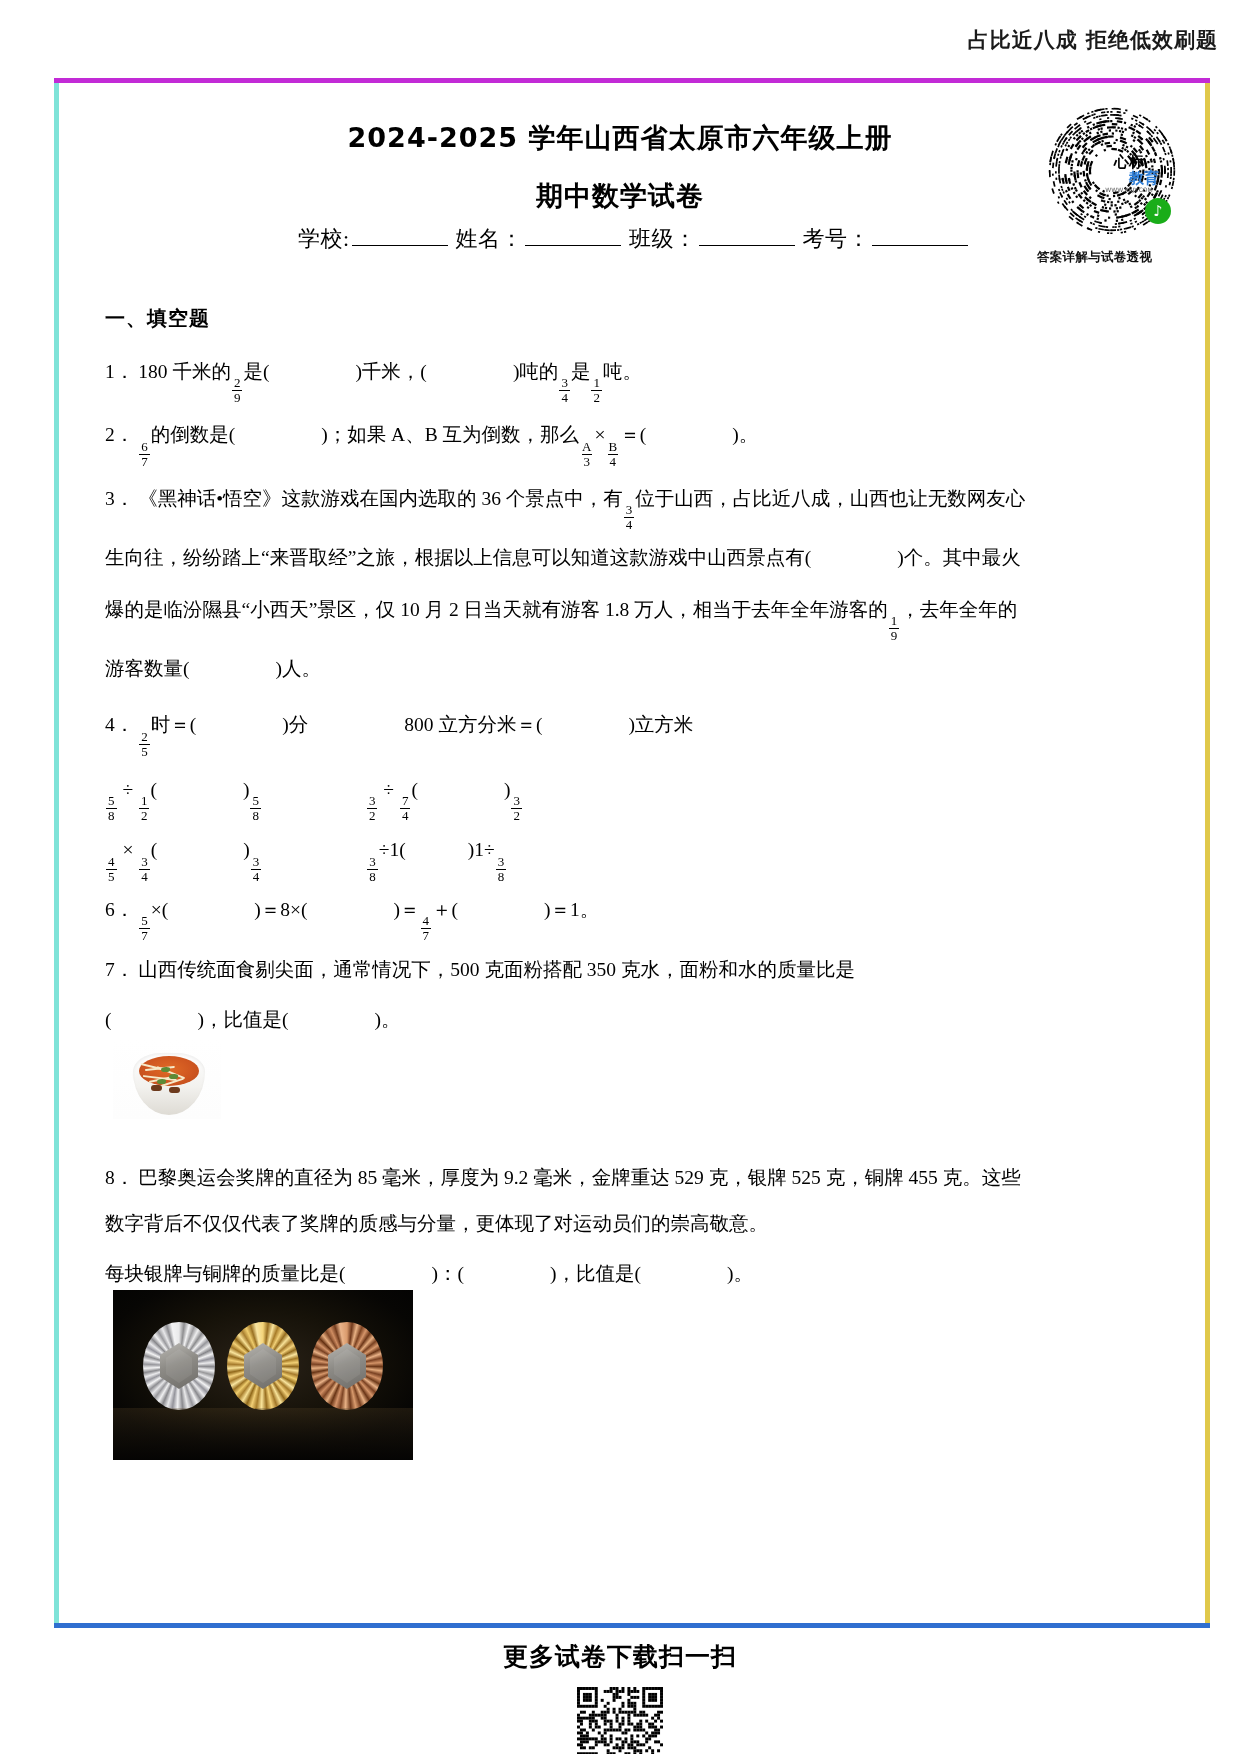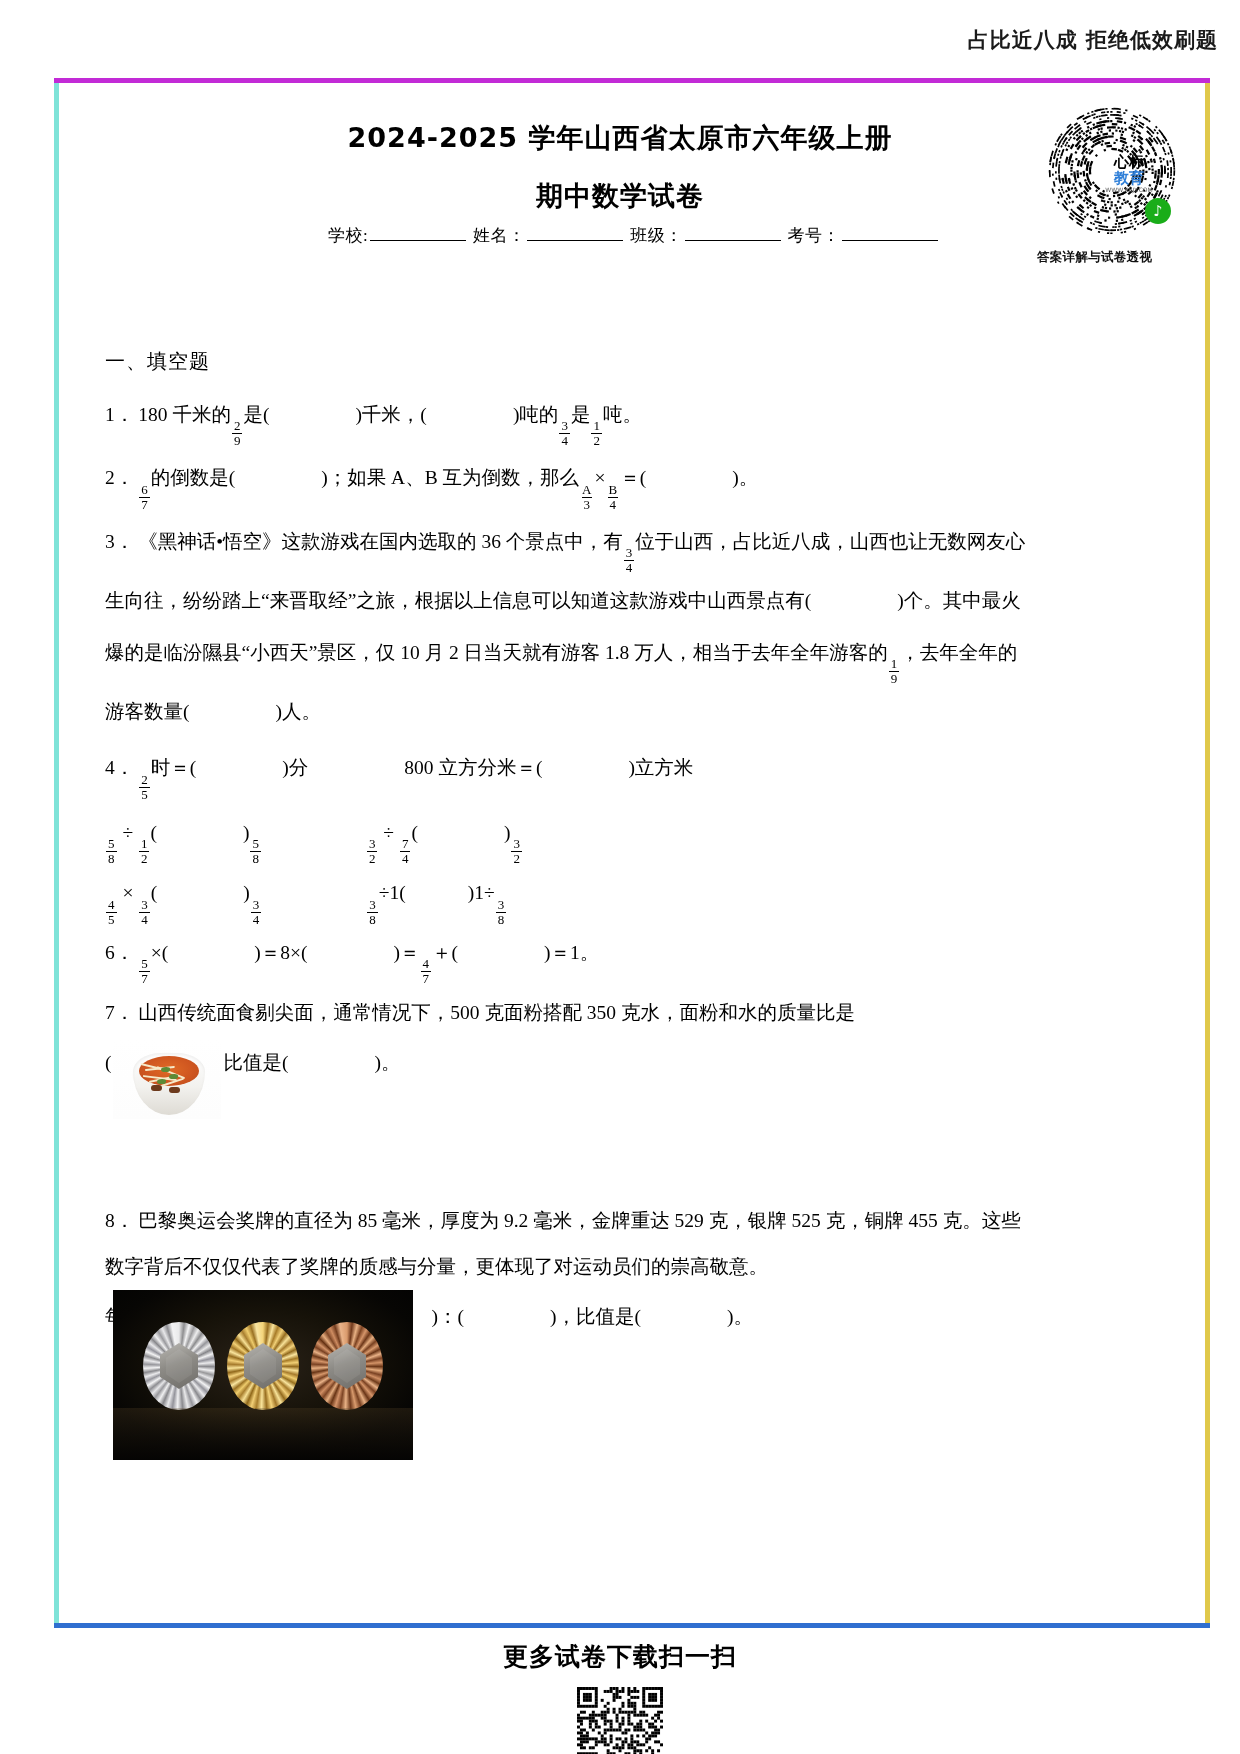--- a/index.html
+++ b/index.html
@@ -76,21 +76,21 @@
   .title1, .title2 {
     position: absolute; width: 1240px; text-align: center;
     font-family: "DejaVu Sans", sans-serif;
     font-weight: bold; color: #000;
   }
   .title1 { top: 120px; font-size: 27px; letter-spacing: 1px; }
   .title2 { top: 178px; font-size: 27px; letter-spacing: 1px; }
 
   .infoline {
     position: absolute; top: 224px; left: 0; width: 1240px;
-    text-align: center; font-size: 17px; letter-spacing: .5px; padding-left: 28px;
+    text-align: center; font-size: 22px; letter-spacing: .5px; padding-left: 28px;
   }
   .infoline .blank {
     display: inline-block; border-bottom: 1.5px solid #000;
     width: 96px; height: 17px; margin: 0 2px;
   }
 
   
   .qr-top {
     position: absolute; left: 1047px; top: 106px; width: 130px; height: 130px;
   }
@@ -98,41 +98,41 @@
   .qr-badge {
     position:absolute; left:52px; top:48px; width:60px; height:38px;
     text-align:center;
   }
   .qr-badge .b1 {
     font-family:"DejaVu Sans", sans-serif; font-weight:bold;
     font-size:15px; color:#000000; line-height:16px;
   }
   .qr-badge .b2 {
     font-family:"DejaVu Sans", sans-serif; font-weight:bold;
-    font-size:15px; color:#2f7fd8; line-height:16px;
+    font-size:15px; color:#2f7fd8; line-height:16px;text-align:right;
   }
   .qr-badge .b3 { font-size:6px; color:#555; font-family:"DejaVu Sans", sans-serif;}
   .wechat-dot {
     position:absolute; right:6px; bottom:12px;
     width:26px; height:26px; border-radius:50%;
     background:#1aad19; color:#fff; font-size:15px;
     display:flex; align-items:center; justify-content:center;
     font-family:"DejaVu Sans", sans-serif;
   }
   .qr-caption {
     position:absolute; left:1037px; top: 249px; width: 160px;
     font-family:"DejaVu Sans", sans-serif; font-weight:bold;
     font-size: 12.5px; color:#111; text-align:left; letter-spacing:.3px;
   }
 
   
   .body { position: absolute; left: 105px; top: 305px; width: 930px; }
   .section-head {
-    font-family: "DejaVu Sans", sans-serif; font-weight: normal;
-    font-size: 20px; margin-bottom: 14px; letter-spacing: 1px; margin-top: 43px;
+    font-family: "DejaVu Sans", sans-serif; font-weight: bold;
+    font-size: 20px; margin-bottom: 14px; letter-spacing: 1px;
   }
   .q {
     font-size: 19.5px; line-height: 52px; margin-bottom: 4px;
     white-space: normal;
   }
   .q.tight { line-height: 46px; }
   .num { margin-right: 4px; }
 
   
   .frac {

